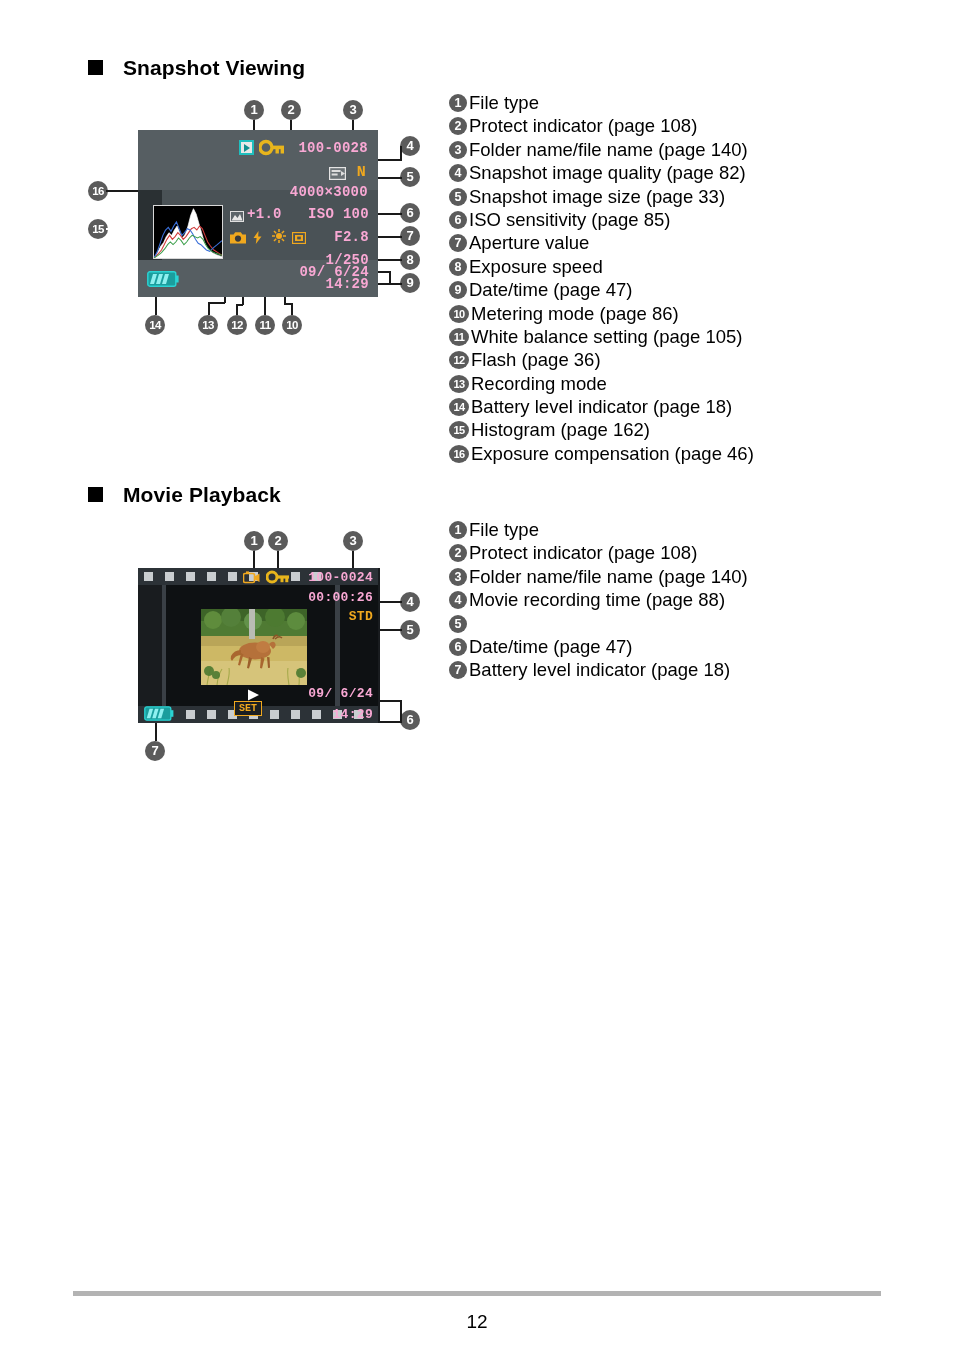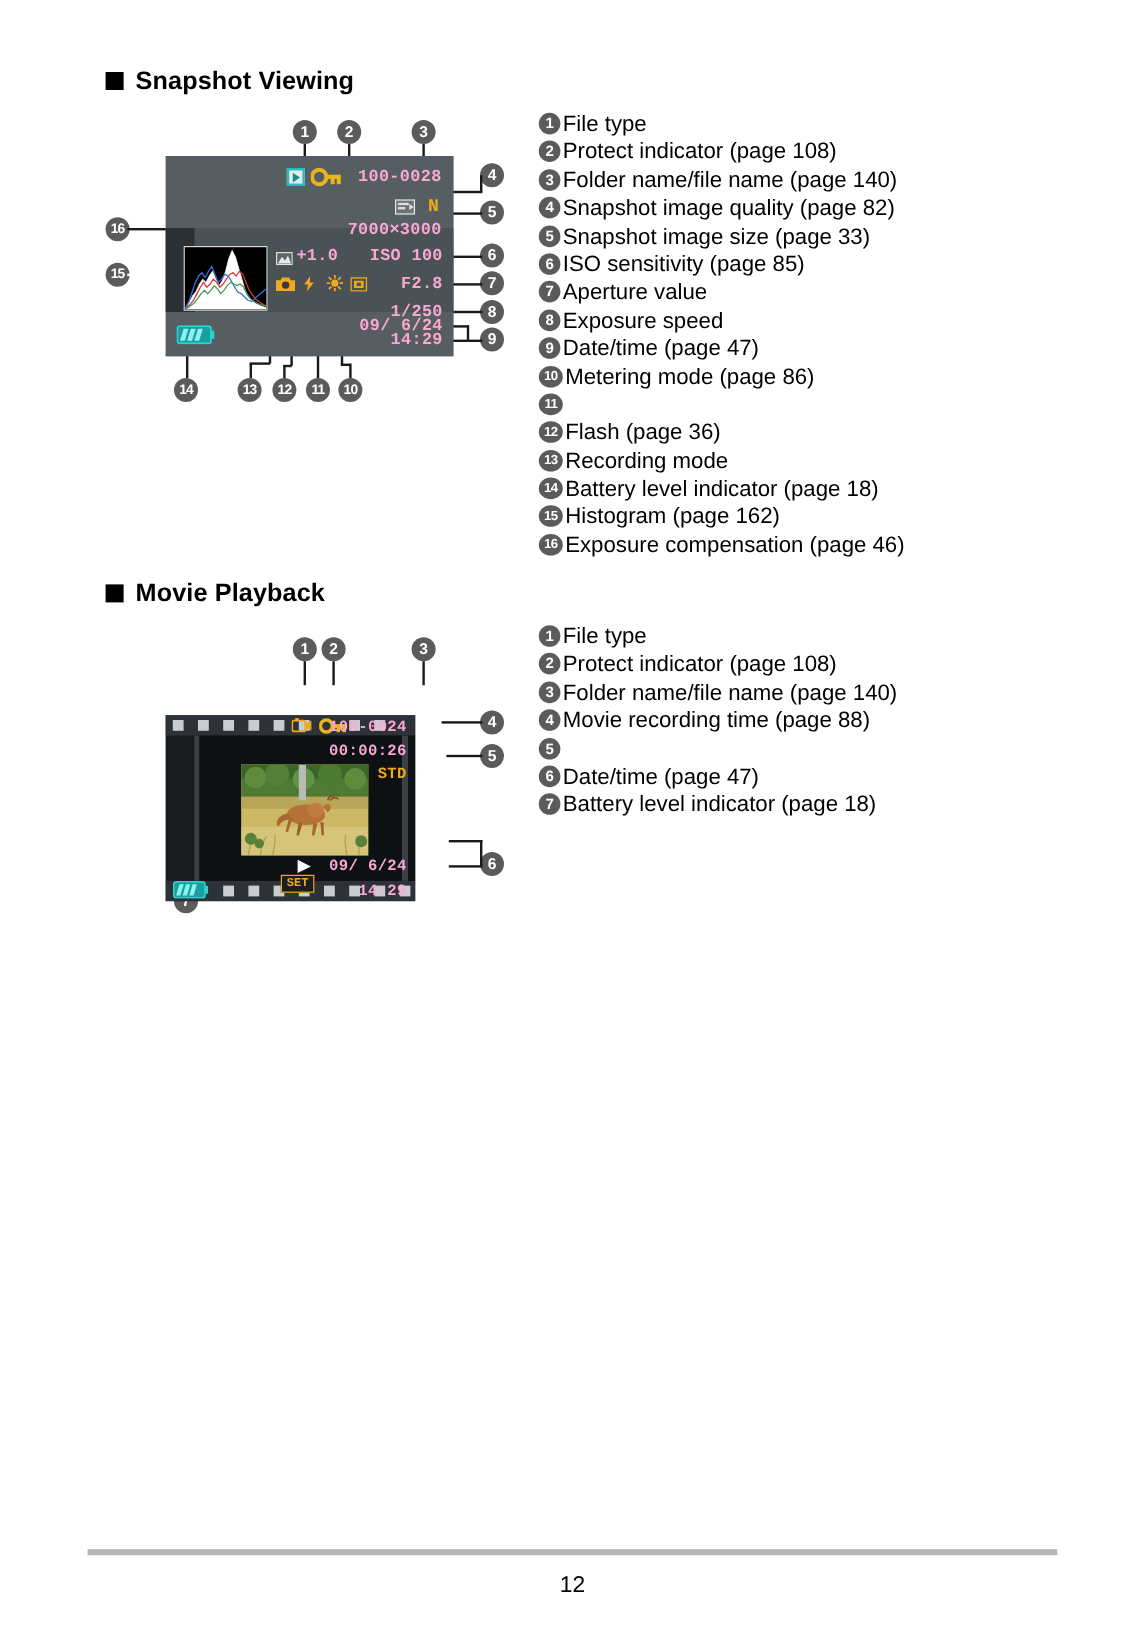--- a/index.html
+++ b/index.html
@@ -14,21 +14,21 @@
     font-family: "Liberation Sans", sans-serif;
     color: #000000;
     overflow: hidden;
   }
 
   
   .section-heading {
     position: absolute;
     display: flex;
     align-items: center;
-    gap: 10px;
+    gap: 20px;
   }
   .heading-bullet {
     width: 15px;
     height: 15px;
     background: #000000;
     display: inline-block;
   }
   .heading-text {
     font-size: 21px;
     font-weight: bold;
@@ -173,25 +173,24 @@
   
   .icon-battery { position:absolute; }
   
   .icon-sm { position:absolute; }
 
   
   #movie-lcd {
     position: absolute;
     left: 138px;
     top: 568px;
-    width: 208px;
+    width: 242px;
     height: 155px;
     background: #191c1f;
     overflow: hidden;
-    margin-top: 28px;
   }
   .film-band {
     position: absolute;
     left: 0; width: 240px; height: 17px;
     background: #2c3237;
   }
   .sprocket {
     position: absolute;
     width: 9px; height: 9px;
     background: #c9cdd0;
@@ -326,21 +325,21 @@
   <div class="icon-quality" style="right:32px; top:36px;">
     <svg width="17" height="13" viewBox="0 0 17 13">
       <rect x="0.6" y="0.6" width="15.8" height="11.8" fill="#6b7276" stroke="#e4e4e4" stroke-width="1.2"></rect>
       <rect x="2.6" y="3" width="9" height="2" fill="#dddddd"></rect>
       <rect x="2.6" y="6.5" width="6" height="2" fill="#dddddd"></rect>
       <path d="M12 4 L16 6.5 L12 9 Z" fill="#dddddd"></path>
     </svg>
   </div>
   <div class="lcd-abs lcd-mono lcd-amber" style="right:12px; top:34px; font-size:15px;">N</div>
 
-  <div class="lcd-abs lcd-mono lcd-white" style="right:10px; top:54px; font-size:14px;">7000×3000</div>
+  <div class="lcd-abs lcd-mono lcd-white" style="right:10px; top:54px; font-size:14px;">4000×3000</div>
 
   <div class="histogram">
     <svg viewBox="0 0 100 78" preserveAspectRatio="none">
       <polyline points="0,78 5,70 10,60 14,55 18,46 22,40 26,44 30,36 34,30 38,40 42,48 46,42 50,30 54,14 58,4 62,12 66,26 70,40 74,54 78,62 82,66 86,70 92,73 100,76 100,78 0,78" fill="#ffffff" stroke="#ffffff" stroke-width="1"></polyline>
       <polyline points="0,78 6,72 11,66 15,58 19,50 23,44 27,50 31,46 35,40 39,44 43,50 47,46 51,40 55,34 59,32 63,36 67,30 71,34 75,44 79,54 83,60 88,66 94,70 100,74" fill="none" stroke="#d03c3c" stroke-width="1.6"></polyline>
       <polyline points="0,78 5,68 9,56 13,44 17,36 21,32 25,38 29,30 33,24 37,34 41,44 45,40 49,34 53,36 57,42 61,50 65,56 69,58 73,62 77,66 82,68 88,62 93,58 100,52" fill="none" stroke="#3a6fd8" stroke-width="1.6"></polyline>
       <polyline points="0,78 6,74 11,70 16,64 20,58 24,54 28,58 32,54 36,48 40,52 44,58 48,54 52,48 56,44 60,46 64,48 68,46 72,50 76,58 80,64 85,68 91,71 100,74" fill="none" stroke="#3a9e4a" stroke-width="1.5"></polyline>
     </svg>
   </div>
 
@@ -444,20 +443,21 @@
   <div class="legend-row">
       <span class="badge">9</span>
       <span class="legend-text">Date/time (page 47)</span>
     </div>
   <div class="legend-row">
       <span class="badge wide">10</span>
       <span class="legend-text">Metering mode (page 86)</span>
     </div>
   <div class="legend-row">
       <span class="badge wide">11</span>
+      <span class="legend-text">White balance setting (page 105)</span>
     </div>
   <div class="legend-row">
       <span class="badge wide">12</span>
       <span class="legend-text">Flash (page 36)</span>
     </div>
   <div class="legend-row">
       <span class="badge wide">13</span>
       <span class="legend-text">Recording mode</span>
     </div>
   <div class="legend-row">

